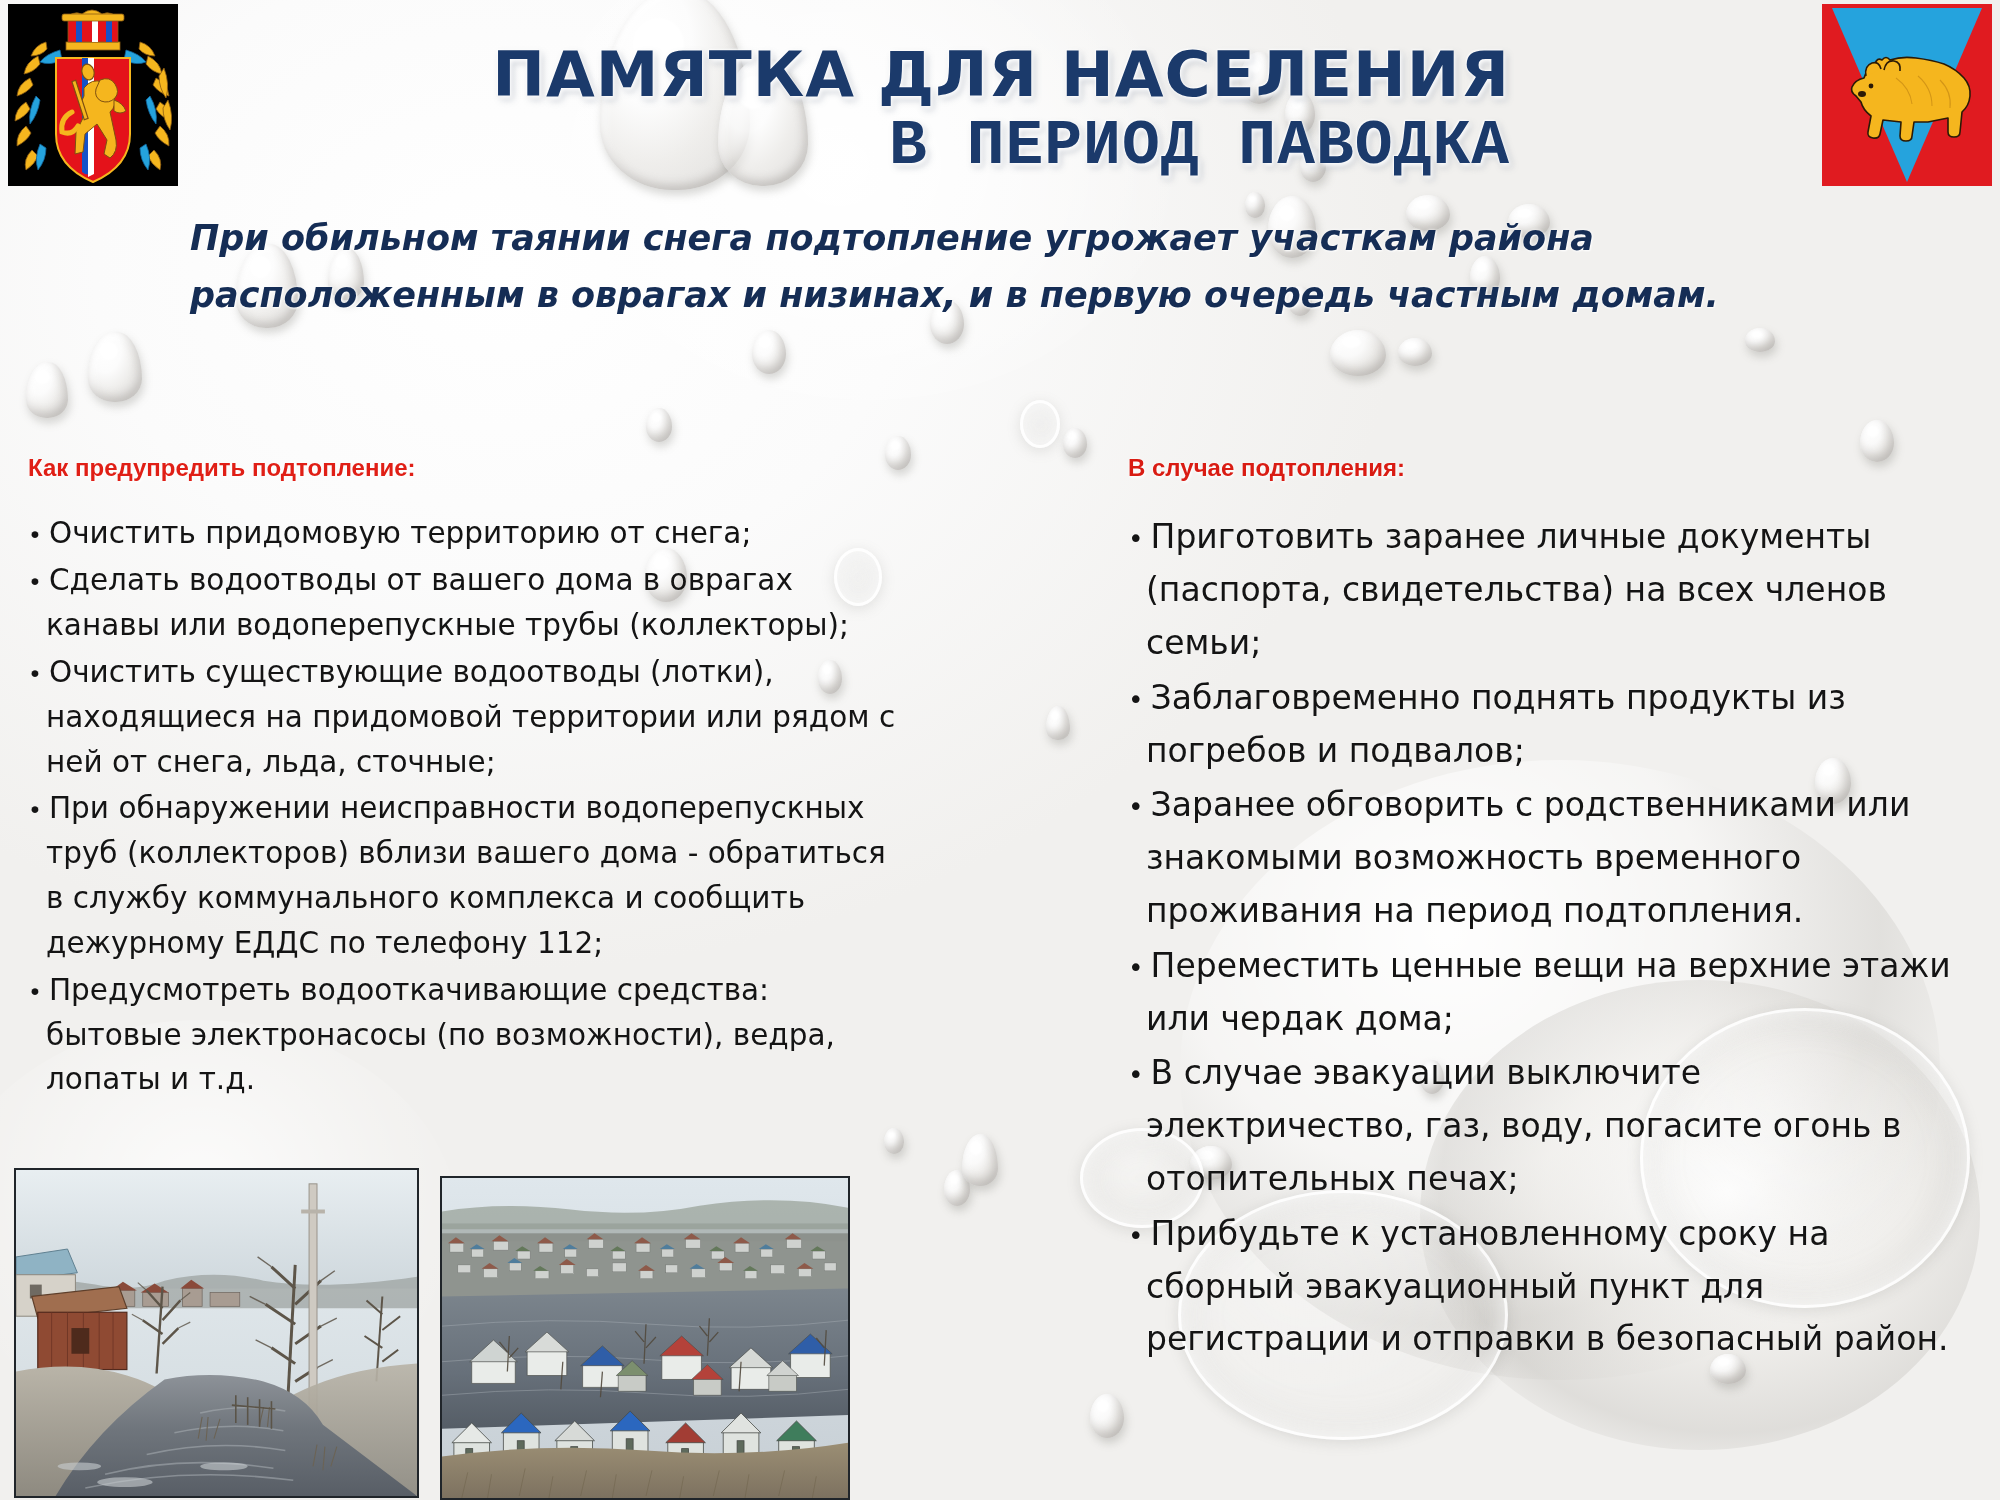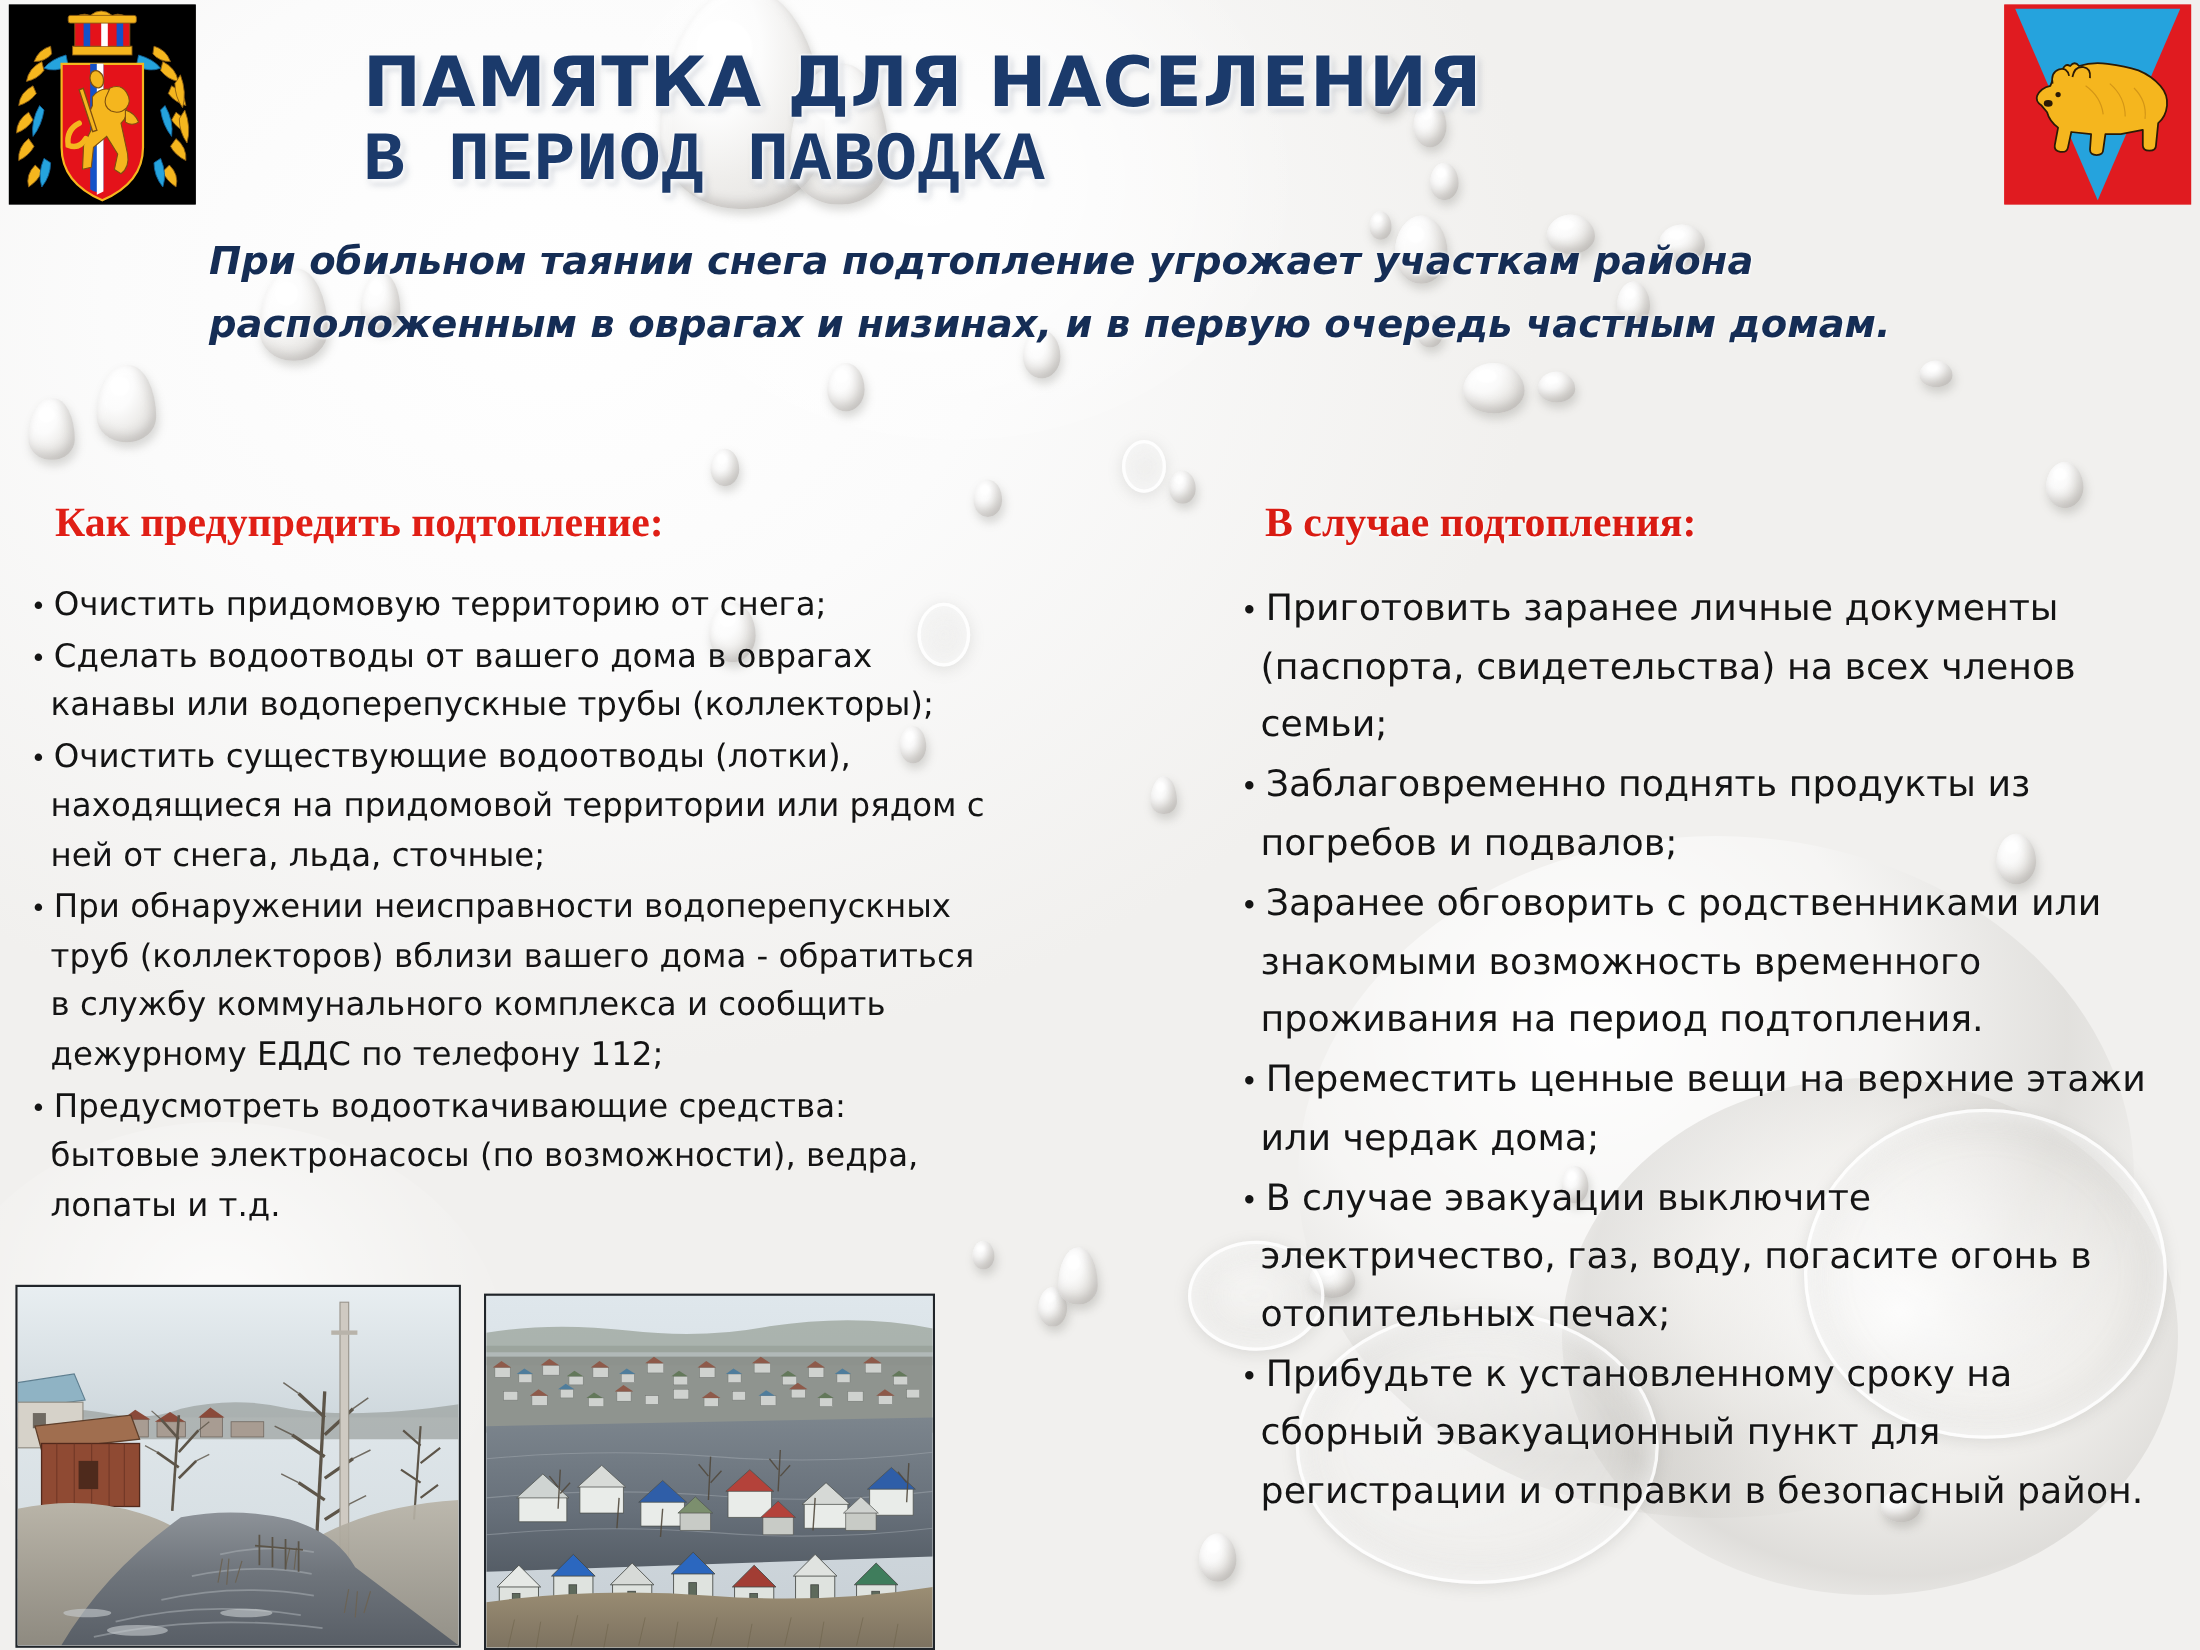--- a/index.html
+++ b/index.html
@@ -95,21 +95,21 @@
     overflow: hidden;
   }
   #emblem-left  { left: 8px;  background: #000000; }
   #emblem-right { right: 8px; background: #e01b20; }
 
   
   #title-block {
     position: absolute;
     left: 330px; top: 42px;
     width: 1180px;
-    text-align: left;
+    text-align: right;
     z-index: 6;
   }
   .title-line {
     font-family: "DejaVu Sans", sans-serif;
     font-weight: 700;
     font-size: 63px;
     line-height: 1.04;
     letter-spacing: 1px;
     color: #1b3a6b;
     text-shadow:
@@ -140,29 +140,28 @@
 
   
   .column {
     position: absolute;
     z-index: 5;
   }
   #column-left  { left: 28px;  top: 455px; width: 880px; }
   #column-right { left: 1128px; top: 455px; width: 850px; }
 
   .col-heading {
-    font-family: Liberation Serif, serif;
+    font-family: Liberation Sans, sans-serif;
     font-weight: 700;
-    font-size: 38px;
+    font-size: 24px;
     line-height: 1.1;
     color: #e01f16;
     text-shadow: 0 0 3px rgba(255,255,255,.92), 1px 2px 3px rgba(255,255,255,.85);
     margin-bottom: 30px;
     white-space: nowrap;
-    margin-left: 22px;
   }
   #column-right .col-heading { color: #d91c13; }
 
   .bullet-list { list-style: none; }
 
   .bullet-item {
     position: relative;
     font-family: "DejaVu Sans", sans-serif;
     font-weight: 400;
     font-size: 29.5px;

